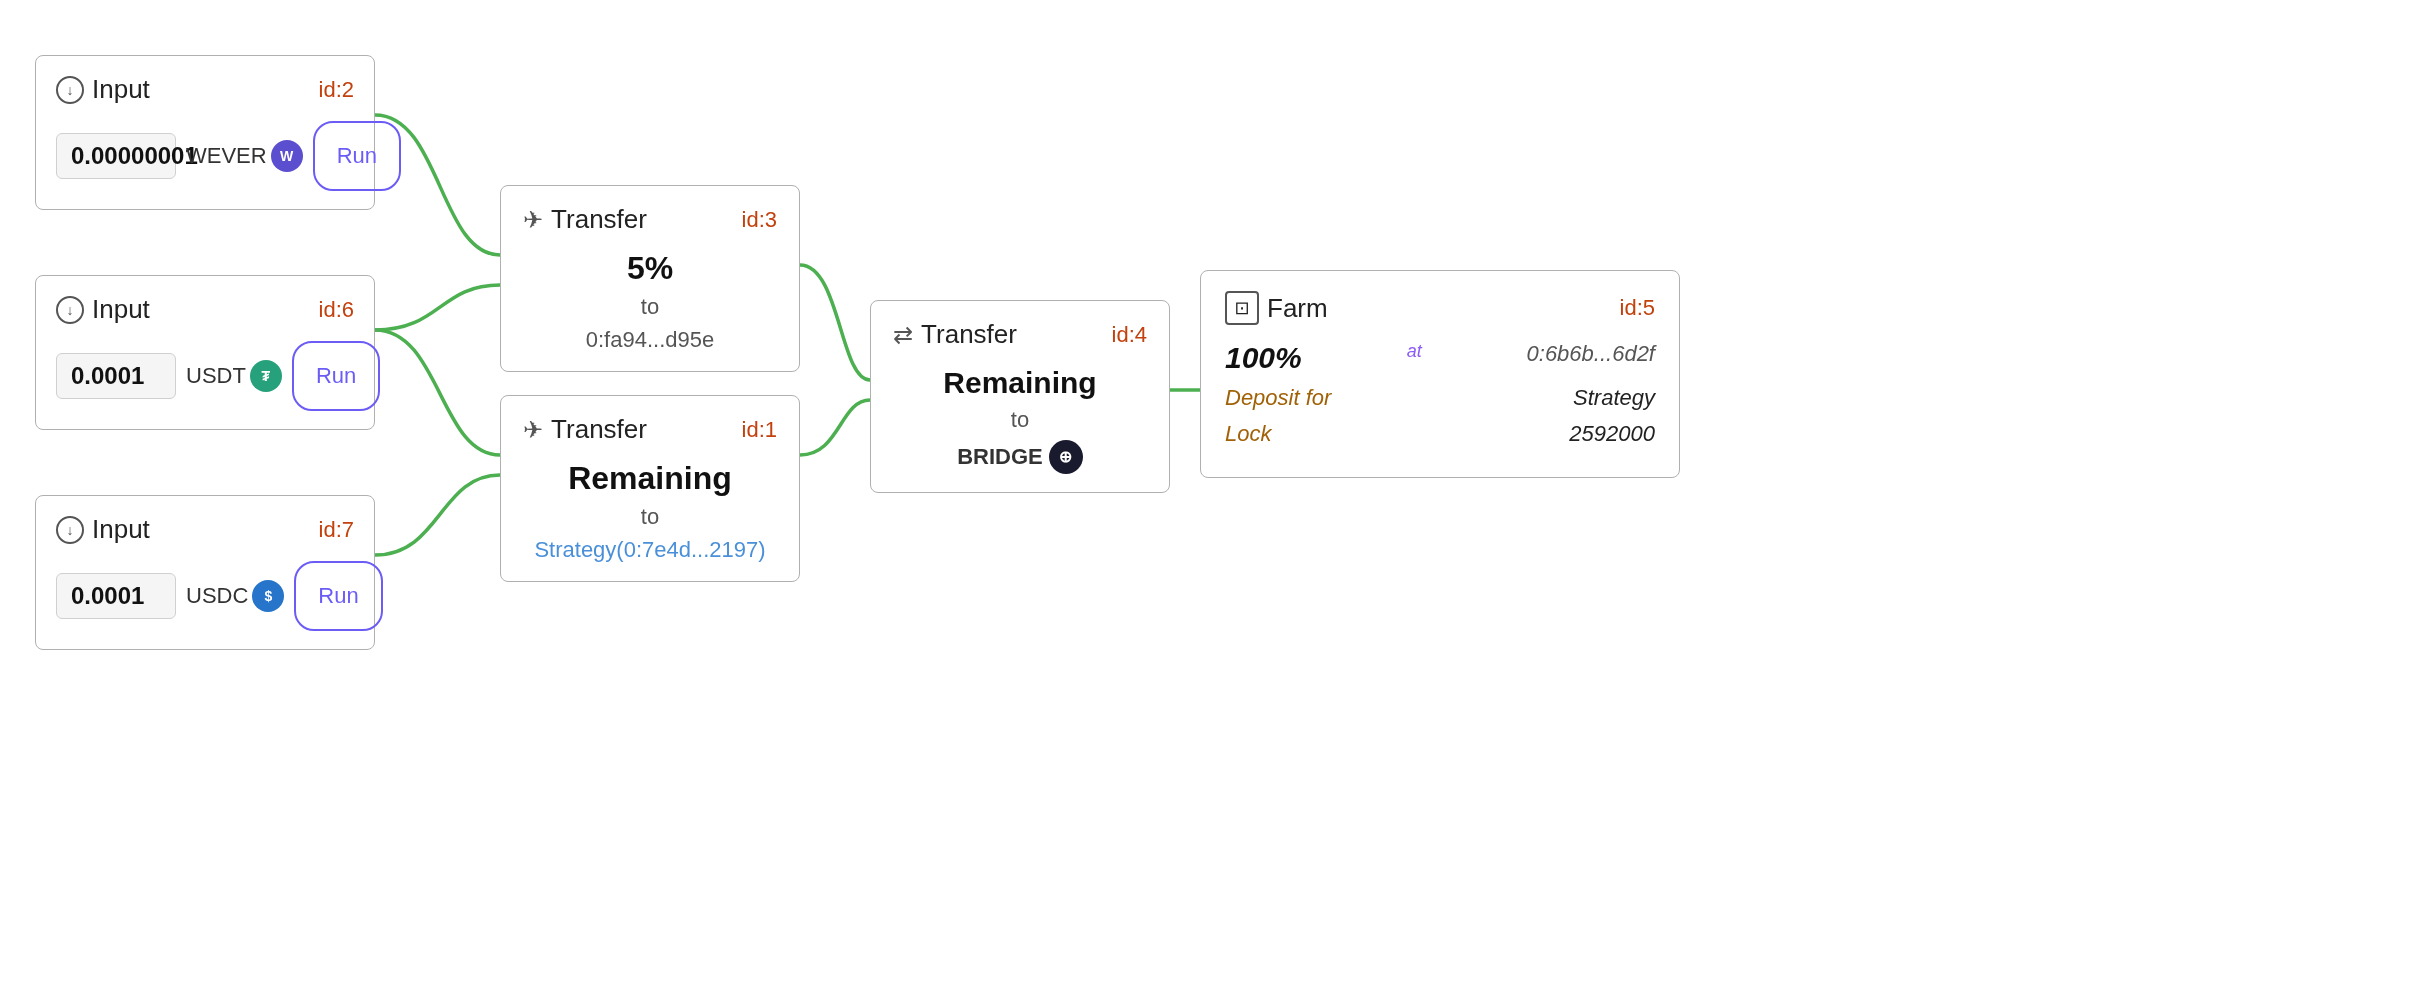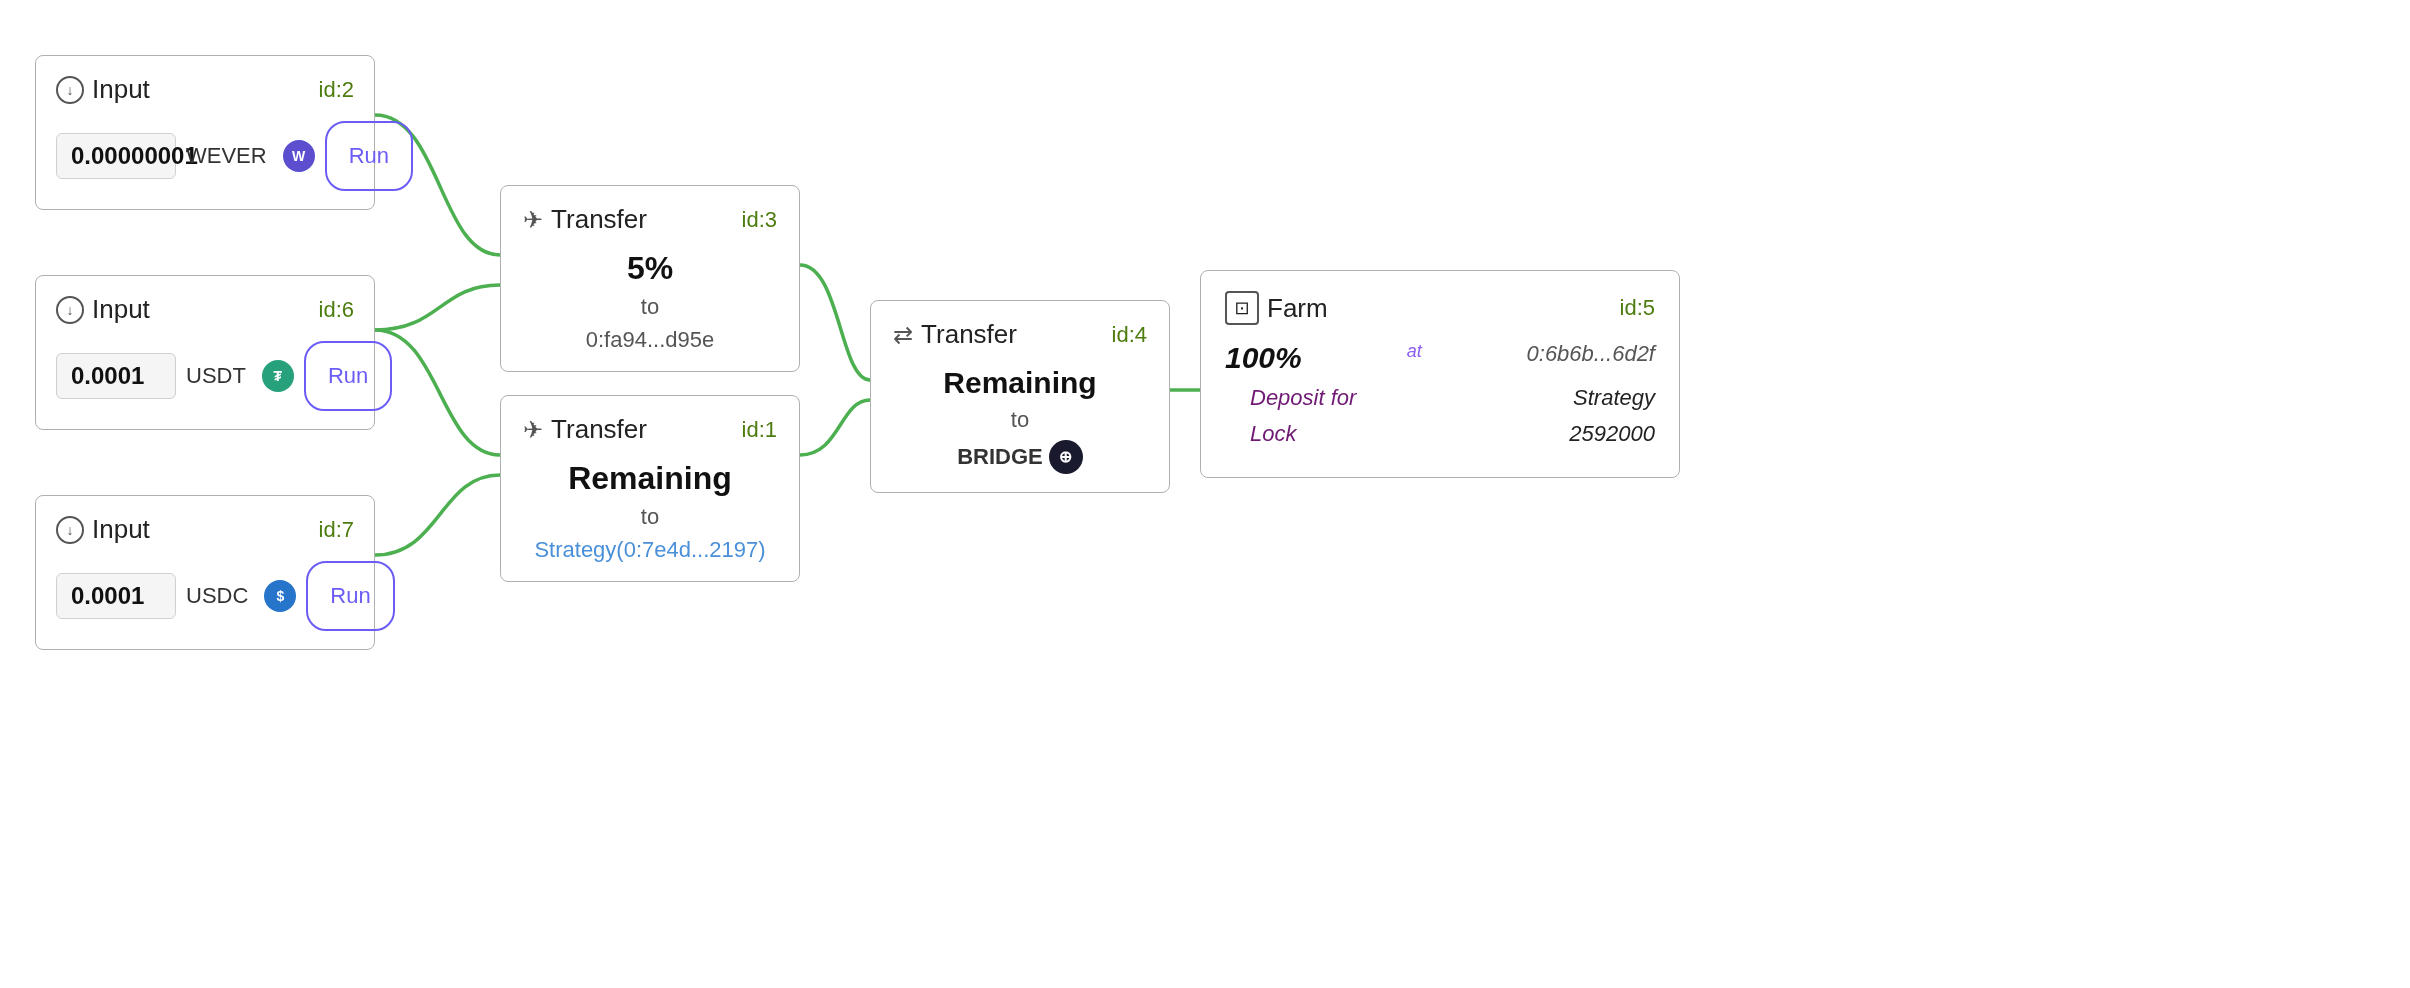--- a/index.html
+++ b/index.html
@@ -42,21 +42,21 @@
       display: flex;
       align-items: center;
       gap: 8px;
       font-size: 26px;
       font-weight: 400;
       color: #222;
     }
 
     .node-id {
       font-size: 22px;
-      color: #4d7c0f;
+      color: #c2410c;
     }
 
     .node-body {
       display: flex;
       align-items: center;
       gap: 10px;
     }
 
     .value-box {
       background: #f5f5f5;
@@ -65,21 +65,21 @@
       padding: 8px 14px;
       font-size: 24px;
       font-weight: 700;
       color: #111;
       min-width: 120px;
     }
 
     .token-badge {
       display: flex;
       align-items: center;
-      gap: 16px;
+      gap: 4px;
       font-size: 22px;
       color: #333;
       font-weight: 500;
     }
 
     .token-icon {
       width: 32px;
       height: 32px;
       border-radius: 50%;
       display: inline-flex;
@@ -227,22 +227,21 @@
     .farm-row {
       display: flex;
       justify-content: space-between;
       align-items: flex-start;
       margin-bottom: 10px;
       font-size: 22px;
       font-style: italic;
     }
 
     .farm-row-label {
-      color: #701a75;
-      margin-left: 25px;
+      color: #a16207;
     }
 
     .farm-row-value {
       color: #222;
     }
 
     .farm-percent {
       font-size: 30px;
       font-weight: 700;
       color: #111;

